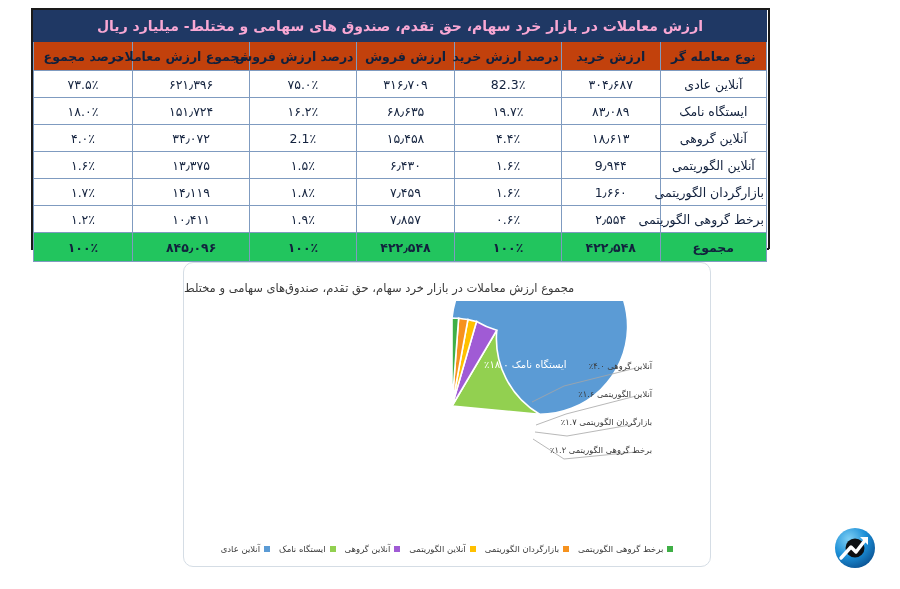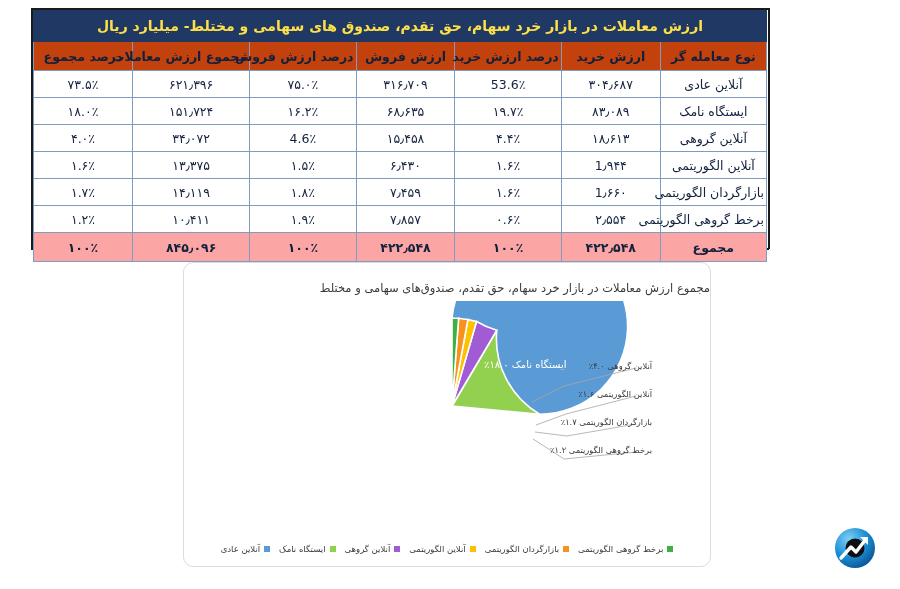--- a/index.html
+++ b/index.html
@@ -33,36 +33,36 @@
     text-align: center;
     vertical-align: middle;
     font-size: 12.5px;
     color: #12213d;
     height: 26px;
     padding: 0 2px;
     white-space: nowrap;
   }
   tr.title-row td {
     background: #1f3864;
-    color: #fde047;
+    color: #f9a8d4;
     font-size: 14px;
     font-weight: bold;
     height: 30px;
     border: 1px solid #1f3864;
     letter-spacing: 0;
   }
   tr.head-row td {
     background: #c2410c;
     font-weight: bold;
     font-size: 12.5px;
     height: 28px;
     color: #10203c;
   }
   tr.total-row td {
-    background: #fca5a5;
+    background: #22c55e;
     font-weight: bold;
     height: 28px;
   }
   td.label-cell {
     font-size: 12.5px;
   }
   tr.total-row td.label-cell {
     font-weight: bold;
   }
   .table-outer-border {
@@ -108,21 +108,21 @@
     border: 1px solid #d5dde5;
     border-radius: 10px;
     background: #ffffff;
     box-sizing: border-box;
   }
   #chart-title {
     position: absolute;
     top: 18px;
     left: 0;
     width: 100%;
-    text-align: right;
+    text-align: left;
     font-size: 11.5px;
     color: #3a3a3a;
     direction: rtl;
   }
   #pie-area {
     position: absolute;
     left: 0;
     top: 38px;
     width: 528px;
     height: 222px;
@@ -213,47 +213,47 @@
         <td>درصد ارزش خرید</td>
         <td>ارزش فروش</td>
         <td>درصد ارزش فروش</td>
         <td>مجموع ارزش معاملات</td>
         <td>درصد مجموع</td>
       </tr>
 
       <tr>
         <td class="label-cell">آنلاین عادی</td>
         <td>۳۰۴٫۶۸۷</td>
-        <td>53.6٪</td>
+        <td>82.3٪</td>
         <td>۳۱۶٫۷۰۹</td>
         <td>۷۵.۰٪</td>
         <td>۶۲۱٫۳۹۶</td>
         <td>۷۳.۵٪</td>
       </tr>
       <tr>
         <td class="label-cell">ایستگاه نامک</td>
         <td>۸۳٫۰۸۹</td>
         <td>۱۹.۷٪</td>
         <td>۶۸٫۶۳۵</td>
         <td>۱۶.۲٪</td>
         <td>۱۵۱٫۷۲۴</td>
         <td>۱۸.۰٪</td>
       </tr>
       <tr>
         <td class="label-cell">آنلاین گروهی</td>
         <td>۱۸٫۶۱۳</td>
         <td>۴.۴٪</td>
         <td>۱۵٫۴۵۸</td>
-        <td>4.6٪</td>
+        <td>2.1٪</td>
         <td>۳۴٫۰۷۲</td>
         <td>۴.۰٪</td>
       </tr>
       <tr>
         <td class="label-cell">آنلاین الگوریتمی</td>
-        <td>1٫۹۴۴</td>
+        <td>9٫۹۴۴</td>
         <td>۱.۶٪</td>
         <td>۶٫۴۳۰</td>
         <td>۱.۵٪</td>
         <td>۱۳٫۳۷۵</td>
         <td>۱.۶٪</td>
       </tr>
       <tr>
         <td class="label-cell">بازارگردان الگوریتمی</td>
         <td>1٫۶۶۰</td>
         <td>۱.۶٪</td>

